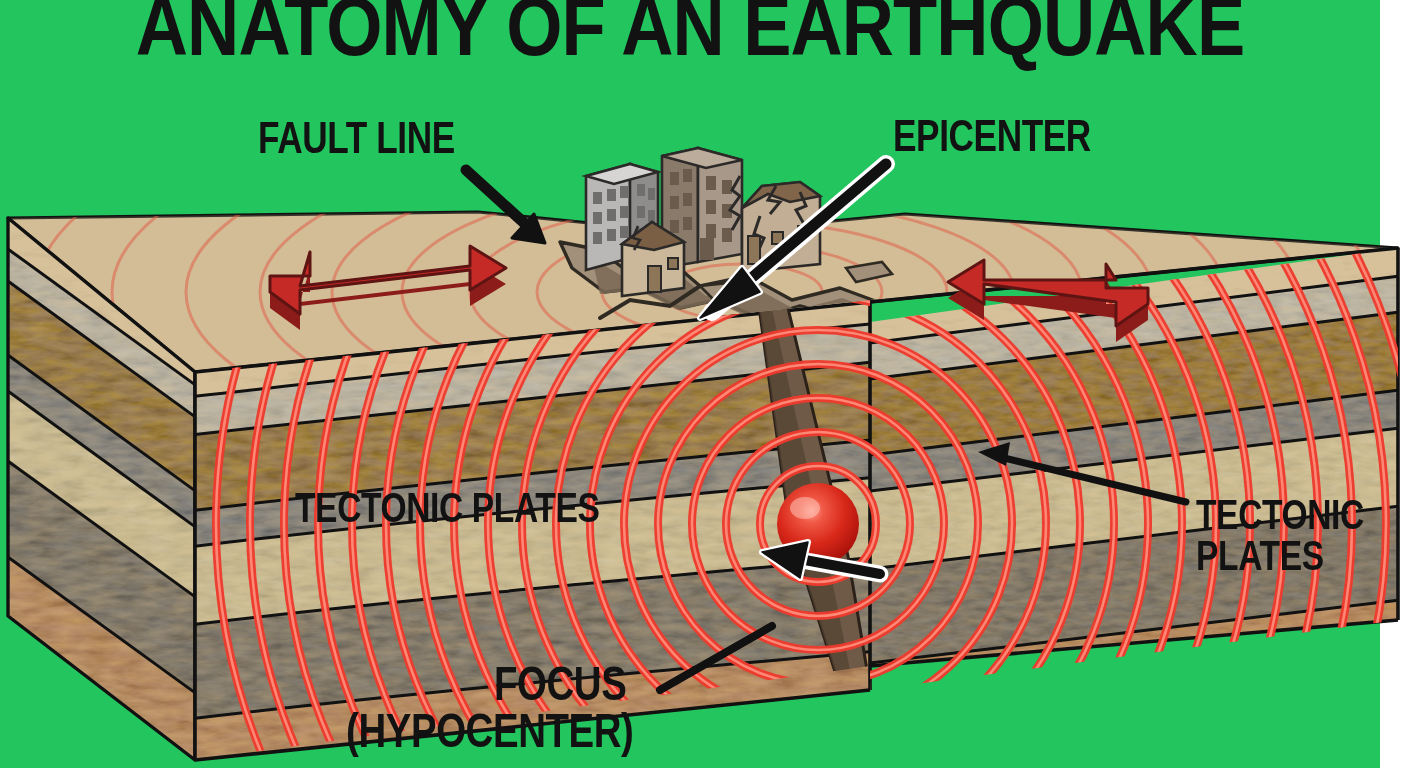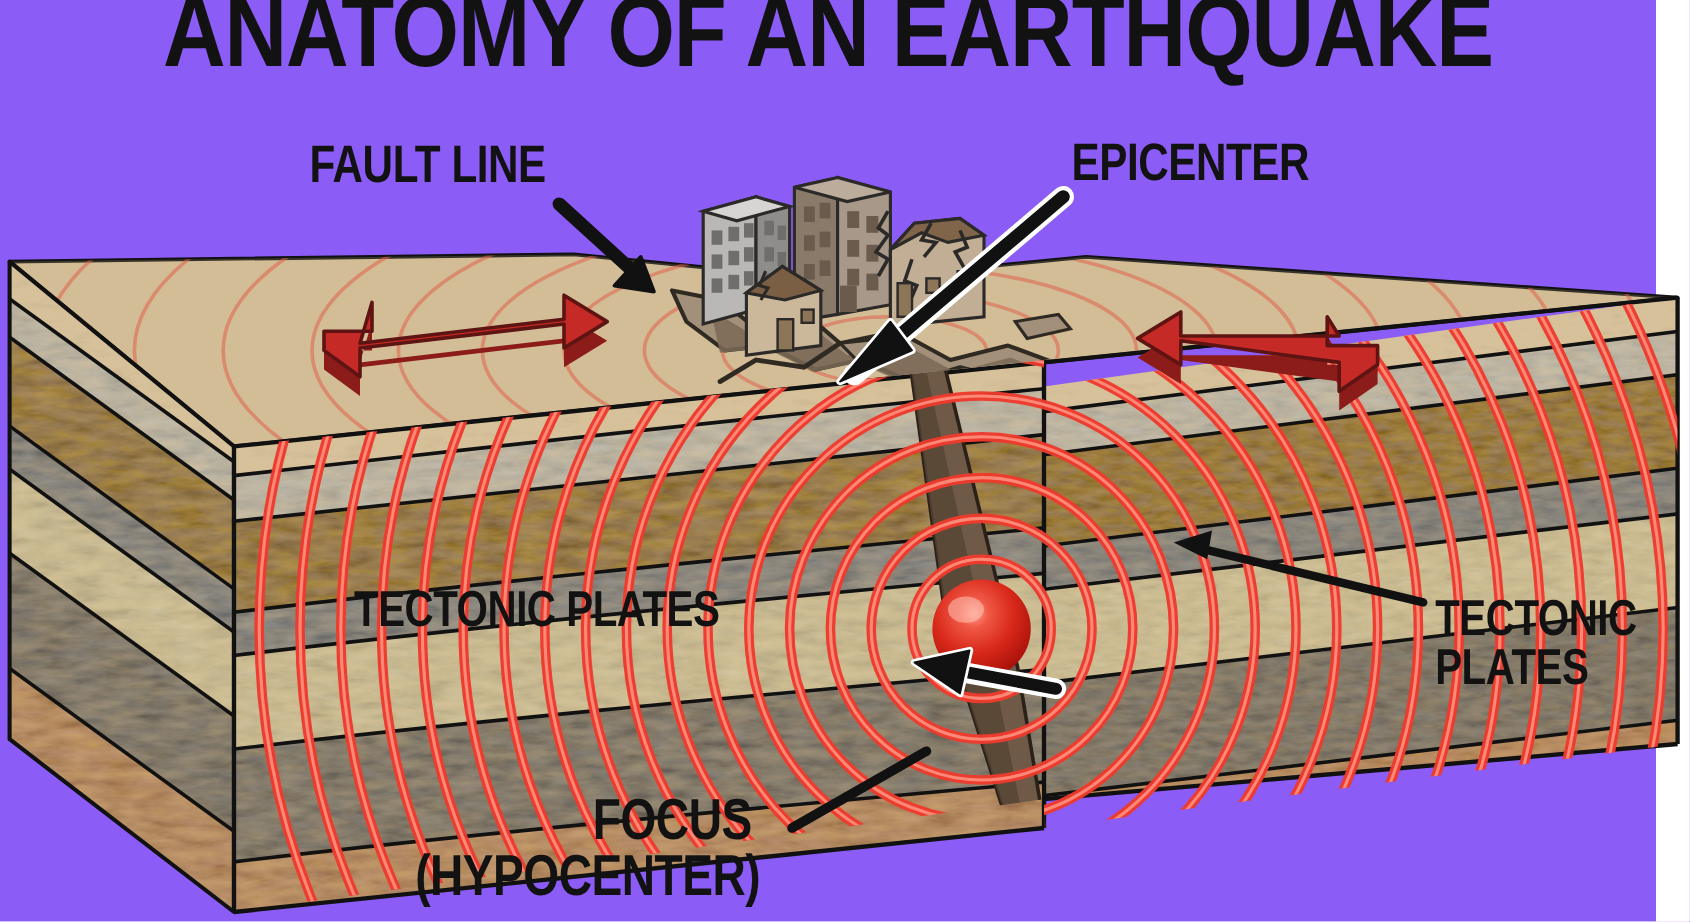--- a/index.html
+++ b/index.html
@@ -1,17 +1,17 @@
 <!DOCTYPE html>
 <html><head>
 <meta charset="utf-8">
 <style>
   html,body{margin:0;padding:0;background:#fff;}
   body{width:1408px;height:768px;overflow:hidden;font-family:"Liberation Sans",sans-serif;}
-  #stage{position:relative;width:1380px;height:768px;background:#8b5cf6;}
+  #stage{position:relative;width:1380px;height:768px;background:#22c55e;}
   #stage svg{position:absolute;left:0;top:0;}
   .lbl{
     position:absolute;
     font-family:"Liberation Sans",sans-serif;
     font-weight:bold;
     color:#121212;
     white-space:nowrap;
     letter-spacing:-0.5px;
     transform:scaleX(0.80);
     line-height:1.0;

